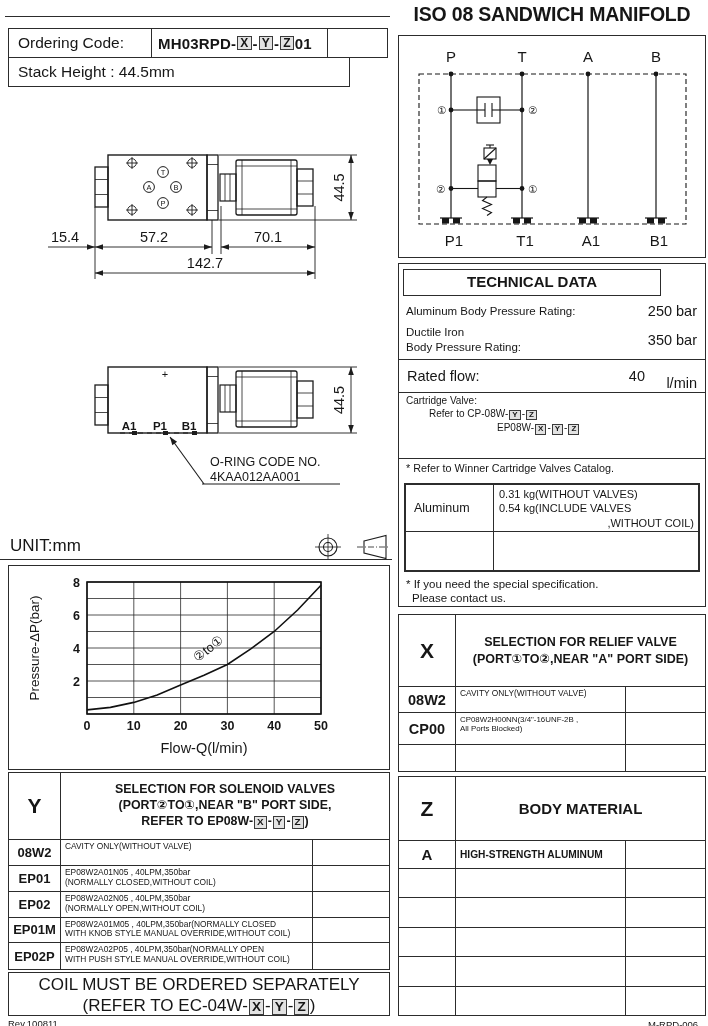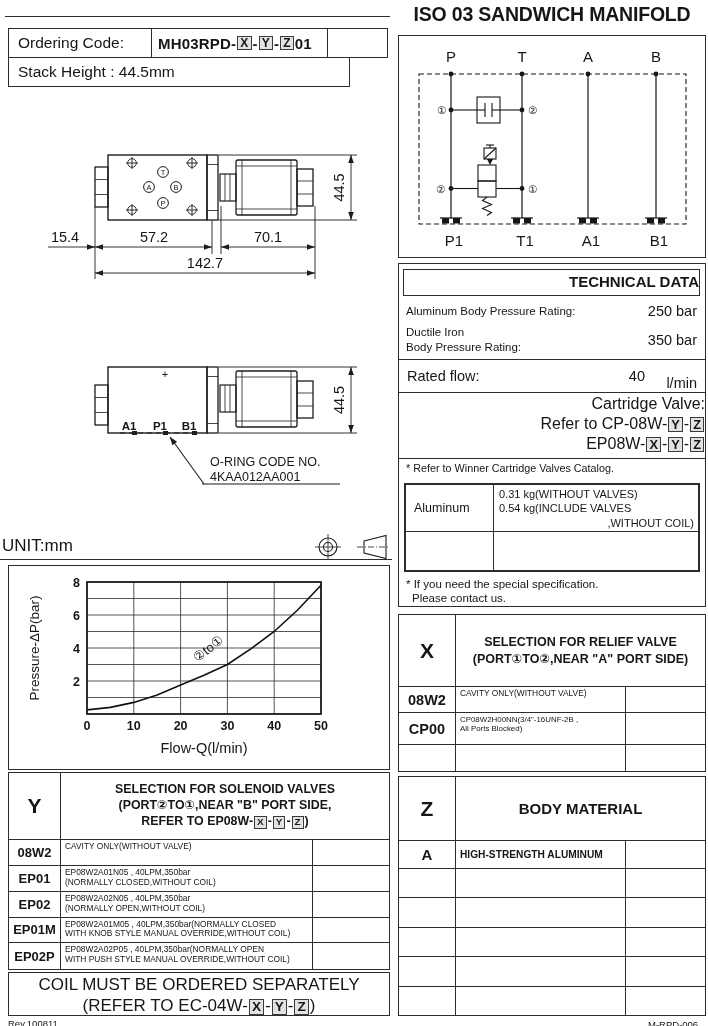--- a/index.html
+++ b/index.html
@@ -26,32 +26,32 @@
   .ordering-box .spare { flex:1; }
   .stack-box { left:8px; top:56.5px; width:342px; height:30px; border:1.5px solid #2c2c2c; font-size:15.5px; display:flex; align-items:center; padding-left:9px; background:#fff; }
   .page-title { left:398px; top:3px; width:308px; text-align:center; font-size:19.5px; font-weight:bold; letter-spacing:-0.2px; white-space:nowrap; }
 
   .hline { border-top:1.5px solid #2c2c2c; height:0; }
 
   .panel { border:1.5px solid #2c2c2c; background:#fff; }
 
   
   .tech { left:398px; top:263px; width:308px; height:344px; }
-  .tech .thead { position:absolute; left:4px; top:5px; width:297px; height:27px; border:1.5px solid #2c2c2c; text-align:right; font-weight:bold; font-size:15px; line-height:24px; }
+  .tech .thead { position:absolute; left:4px; top:5px; width:258px; height:27px; border:1.5px solid #2c2c2c; text-align:center; font-weight:bold; font-size:15px; line-height:24px; }
   .tech .row1 { position:absolute; left:0; top:35px; width:100%; height:23px; display:flex; align-items:center; padding:0 8px 0 7px; }
   .tech .row1 .l { font-size:11.5px; }
   .tech .row1 .v { margin-left:auto; font-size:14.5px; }
   .tech .row2 { position:absolute; left:0; top:58px; width:100%; height:36px; display:flex; align-items:center; padding:0 8px 0 7px; }
   .tech .row2 .l { font-size:11.5px; line-height:1.3; }
   .tech .row2 .v { margin-left:auto; font-size:14.5px; }
   .tech .sep { position:absolute; left:0; width:100%; border-top:1.2px solid #2c2c2c; }
   .tech .row3 { position:absolute; left:0; top:97px; width:100%; height:29px; display:flex; align-items:center; padding:0 8px; font-size:14.5px; }
   .tech .row3 .v { margin-left:auto; }
   .tech .row3 .u { width:52px; text-align:right;margin-top:14px; }
-  .tech .cart { position:absolute; left:0; top:131px; width:100%; font-size:16px;text-align:right; }
+  .tech .cart { position:absolute; left:0; top:131px; width:100%; font-size:10px; }
   .tech .cart .c1 { padding-left:7px; }
   .tech .cart .c2 { padding-left:30px; padding-top:2px; }
   .tech .cart .c3 { padding-left:98px; padding-top:2px; }
   .tech .catnote { position:absolute; left:7px; top:198px; font-size:10.8px; }
   .wtable { position:absolute; left:5px; top:219px; width:296px; height:89px; border:2px solid #2c2c2c; display:flex; flex-direction:column; }
   .wtable .wr1 { display:flex; height:47px; border-bottom:1.2px solid #2c2c2c; }
   .wtable .wr2 { flex:1; display:flex; }
   .wtable .mat { width:88px; border-right:1.2px solid #2c2c2c; display:flex; align-items:center; padding-left:8px; font-size:12.5px; }
   .wtable .val { flex:1; font-size:11px; line-height:1.3; padding:2px 4px 0 5px; }
   .wtable .val .r { text-align:right; }
@@ -87,21 +87,21 @@
   .y-tbl { left:8px; top:772px; width:382px; height:198px; }
   .y-tbl .tcode-h, .y-tbl .c { width:52px; }
   .y-tbl .thdr { height:68px; }
   .y-tbl .ttitle { font-size:12.4px; line-height:1.28; }
   .y-tbl .d { width:252px; font-size:8.4px; }
   .y-tbl .c { font-size:13px; }
   .y-tbl .trow { height:26px; }
 
   .coil-box { left:8px; top:972px; width:382px; height:44px; border:1.5px solid #2c2c2c; text-align:center; font-size:17px; line-height:1.22; padding-top:2px; }
 
-  .unit-label { left:2px; top:536px; font-size:17px; }
+  .unit-label { left:10px; top:536px; font-size:17px; }
   .footer-l { left:8px; top:1018px; font-size:9.5px; }
   .footer-r { left:648px; top:1019px; font-size:9.5px; }
 
   .chart-box { left:8px; top:565px; width:382px; height:205px; border:1.5px solid #2c2c2c; }
 </style>
 </head>
 <body>
 
 <div class="page">
 
@@ -115,21 +115,21 @@
         <span>-</span>
         <span class="bx">Y</span>
         <span>-</span>
         <span class="bx">Z</span>
         <span>01</span>
       </div>
     <div class="spare"></div>
   </div>
   <div class="abs stack-box">Stack Height : 44.5mm</div>
 
-  <div class="abs page-title">ISO 03 SANDWICH MANIFOLD</div>
+  <div class="abs page-title">ISO 08 SANDWICH MANIFOLD</div>
 
   <div class="abs panel" style="left:398px; top:35px; width:308px; height:223px;">
     <svg width="305" height="220" viewBox="0 0 305 220">
 
       <text x="52" y="26" font-size="15" text-anchor="middle">P</text>
       <text x="123" y="26" font-size="15" text-anchor="middle">T</text>
       <text x="189" y="26" font-size="15" text-anchor="middle">A</text>
       <text x="257" y="26" font-size="15" text-anchor="middle">B</text>
 
       <rect x="20" y="38" width="267" height="150" fill="none" stroke="#161616" stroke-width="1.1" stroke-dasharray="5,3"></rect>

